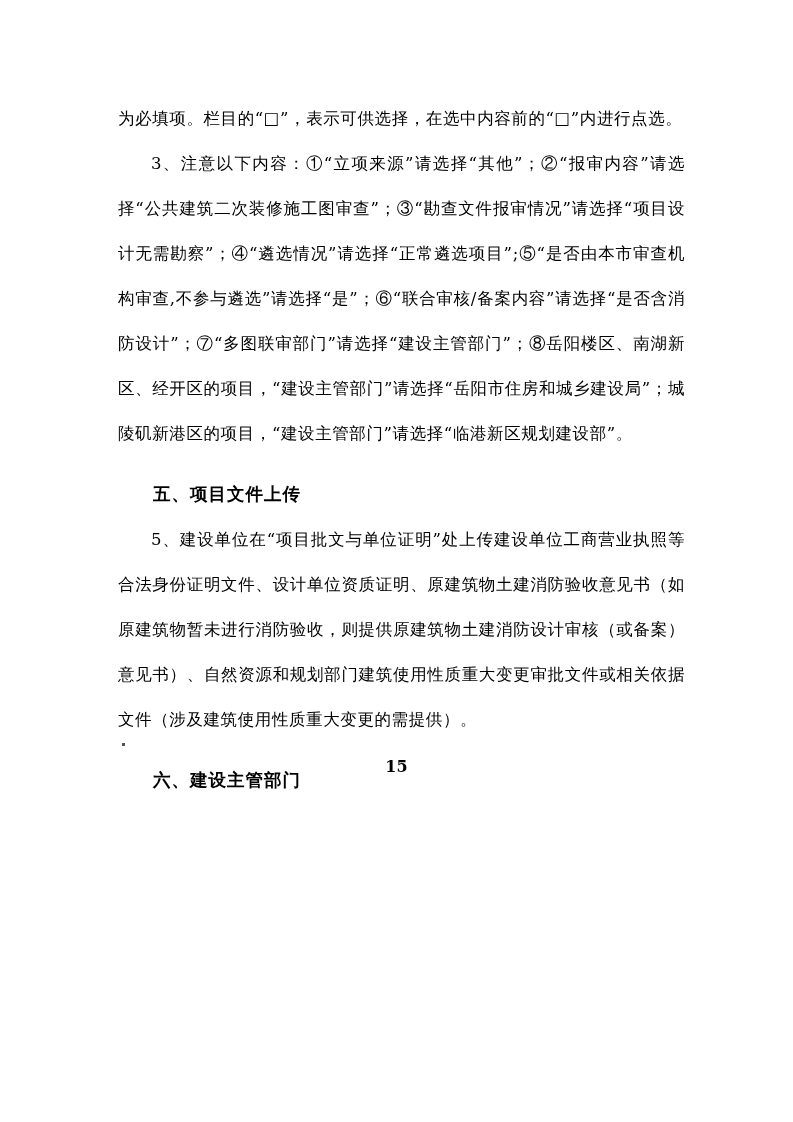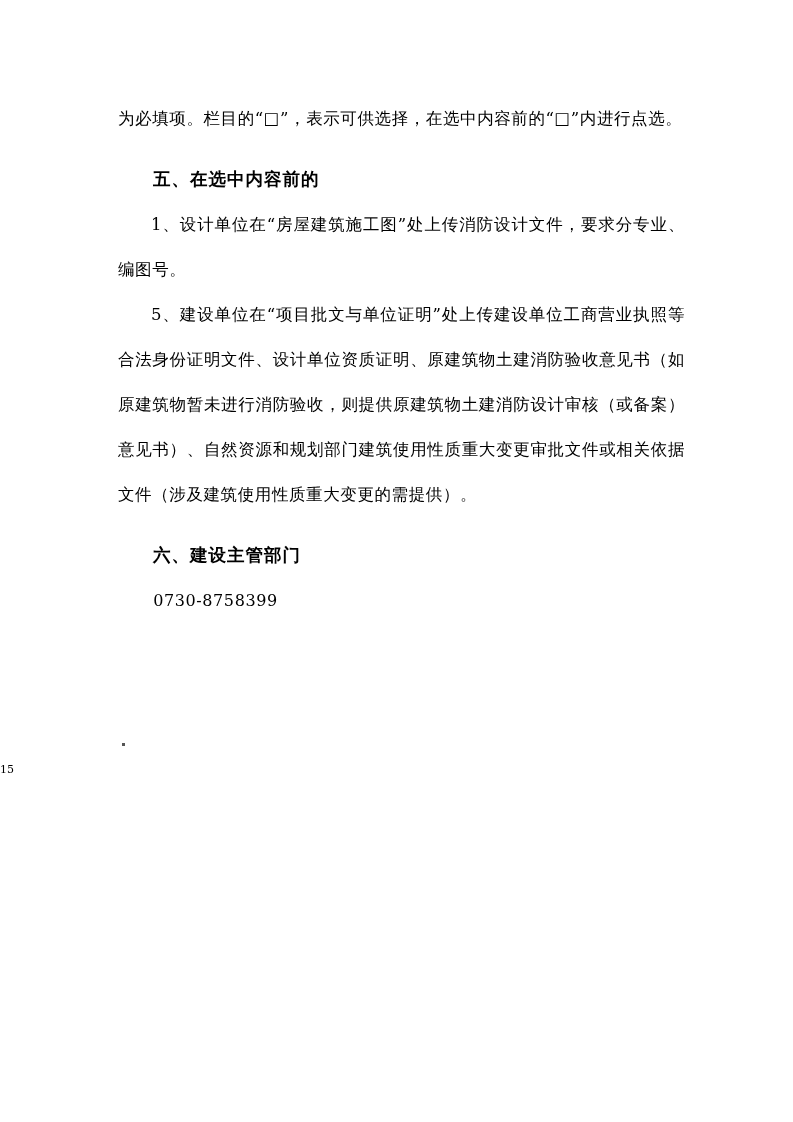--- a/index.html
+++ b/index.html
@@ -48,49 +48,50 @@
     margin: 0;
     text-indent: 2.2em;
     font-size: 16px;
     line-height: 45px;
   }
   .footer {
     position: absolute;
     left: 0;
     right: 0;
     bottom: 62px;
-    font-size: 11px;
+    text-align: center;
+    font-size: 16px;
     font-family: "DejaVu Serif", "Liberation Serif", serif;
+    font-weight: bold;
   }
   .mark {
     position: absolute;
     left: 122px;
     bottom: 92px;
     width: 3px;
     height: 3px;
     background: #555;
   }
 </style>
 </head>
 <body>
 
 <div class="page">
   <div class="doc-body">
 
     <p class="para noindent">为必填项。栏目的“□”，表示可供选择，在选中内容前的“□”内进行点选。</p>
 
+    <p class="para">3、注意以下内容：①“立项来源”请选择“其他”；②“报审内容”请选择“公共建筑二次装修施工图审查”；③“勘查文件报审情况”请选择“项目设计无需勘察”；④“遴选情况”请选择“正常遴选项目”;⑤“是否由本市审查机构审查,不参与遴选”请选择“是”；⑥“联合审核/备案内容”请选择“是否含消防设计”；⑦“多图联审部门”请选择“建设主管部门”；⑧岳阳楼区、南湖新区、经开区的项目，“建设主管部门”请选择“岳阳市住房和城乡建设局”；城陵矶新港区的项目，“建设主管部门”请选择“临港新区规划建设部”。</p>
 
-    <h2 class="heading">五、在选中内容前的</h2>
+    <h2 class="heading">五、项目文件上传</h2>
 
-    <p class="para">1、设计单位在“房屋建筑施工图”处上传消防设计文件，要求分专业、编图号。</p>
 
     <p class="para">5、建设单位在“项目批文与单位证明”处上传建设单位工商营业执照等合法身份证明文件、设计单位资质证明、原建筑物土建消防验收意见书（如原建筑物暂未进行消防验收，则提供原建筑物土建消防设计审核（或备案）意见书）、自然资源和规划部门建筑使用性质重大变更审批文件或相关依据文件（涉及建筑使用性质重大变更的需提供）。</p>
 
     <h2 class="heading">六、建设主管部门</h2>
 
-    <p class="phone-line">0730-8758399</p>
 
   </div>
 
   <div class="mark"></div>
 
   <div class="footer">15</div>
 </div>
 
 </body></html>

